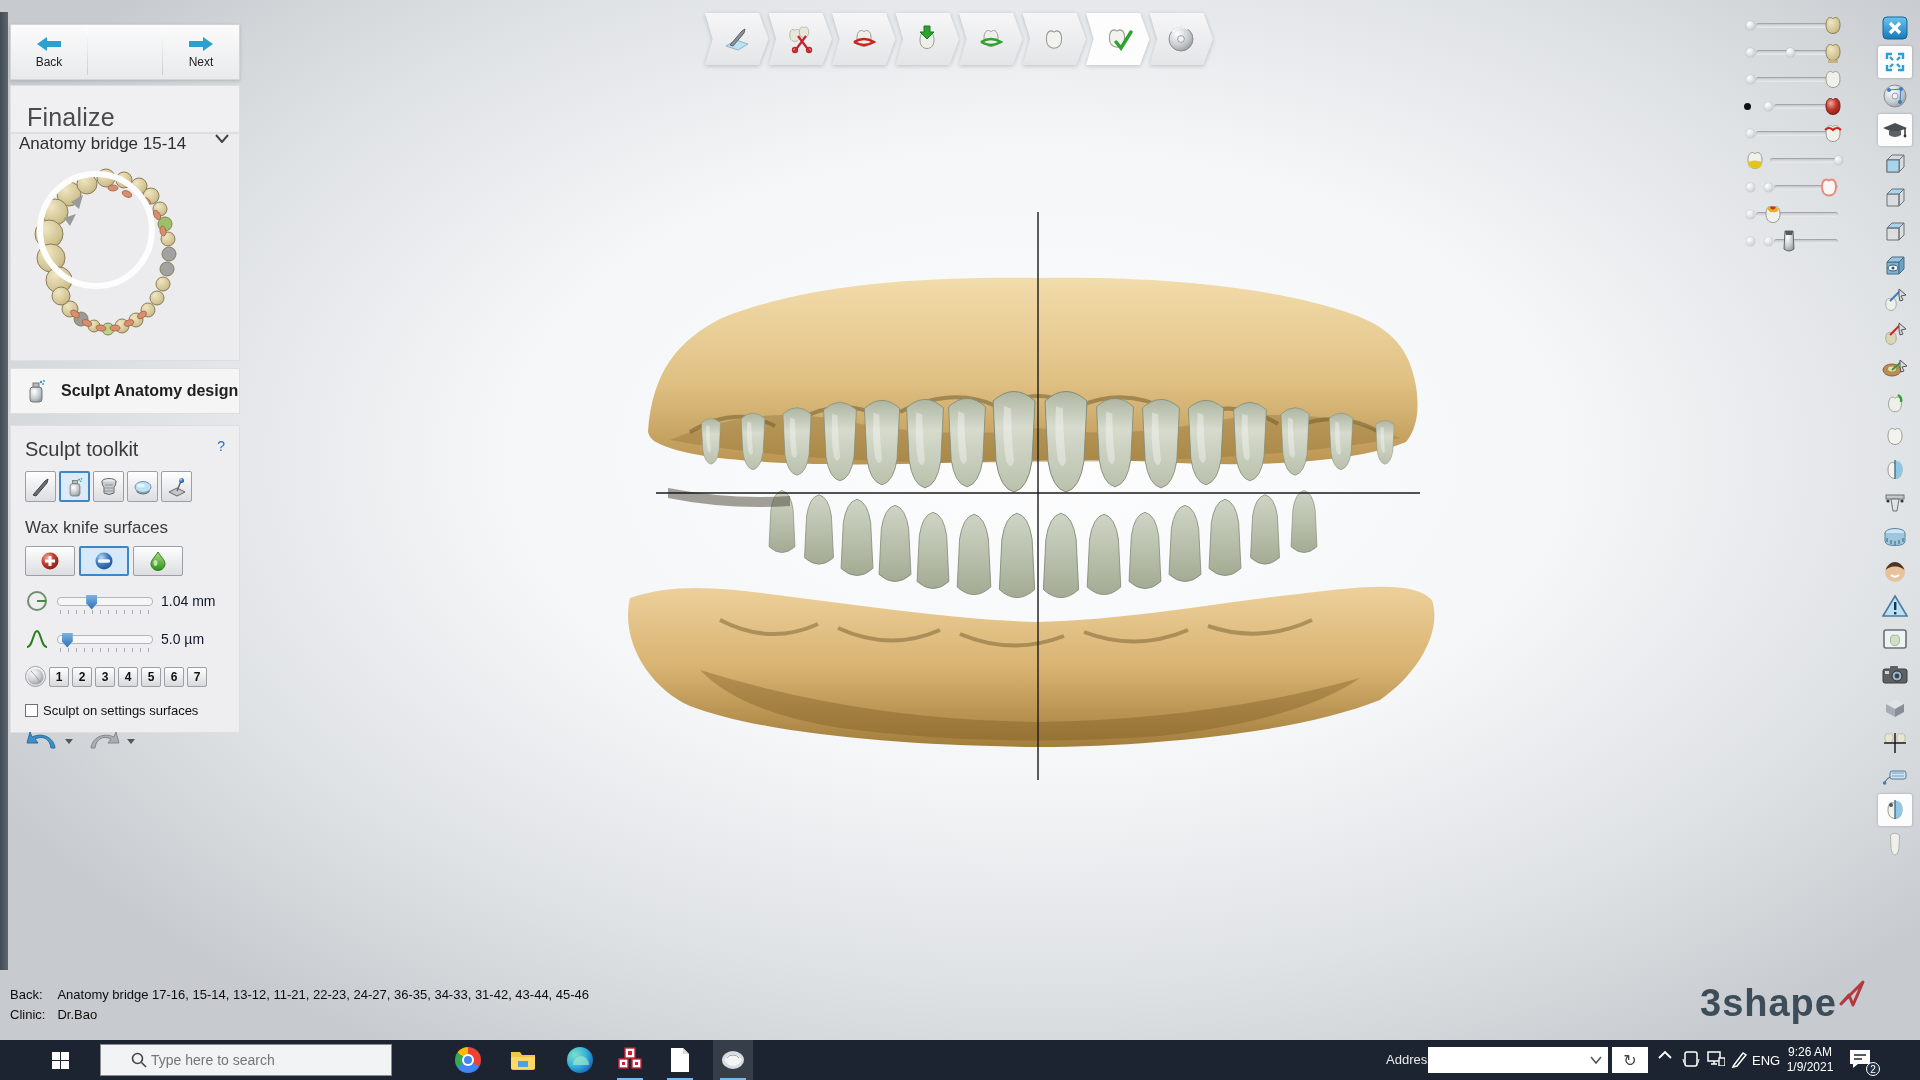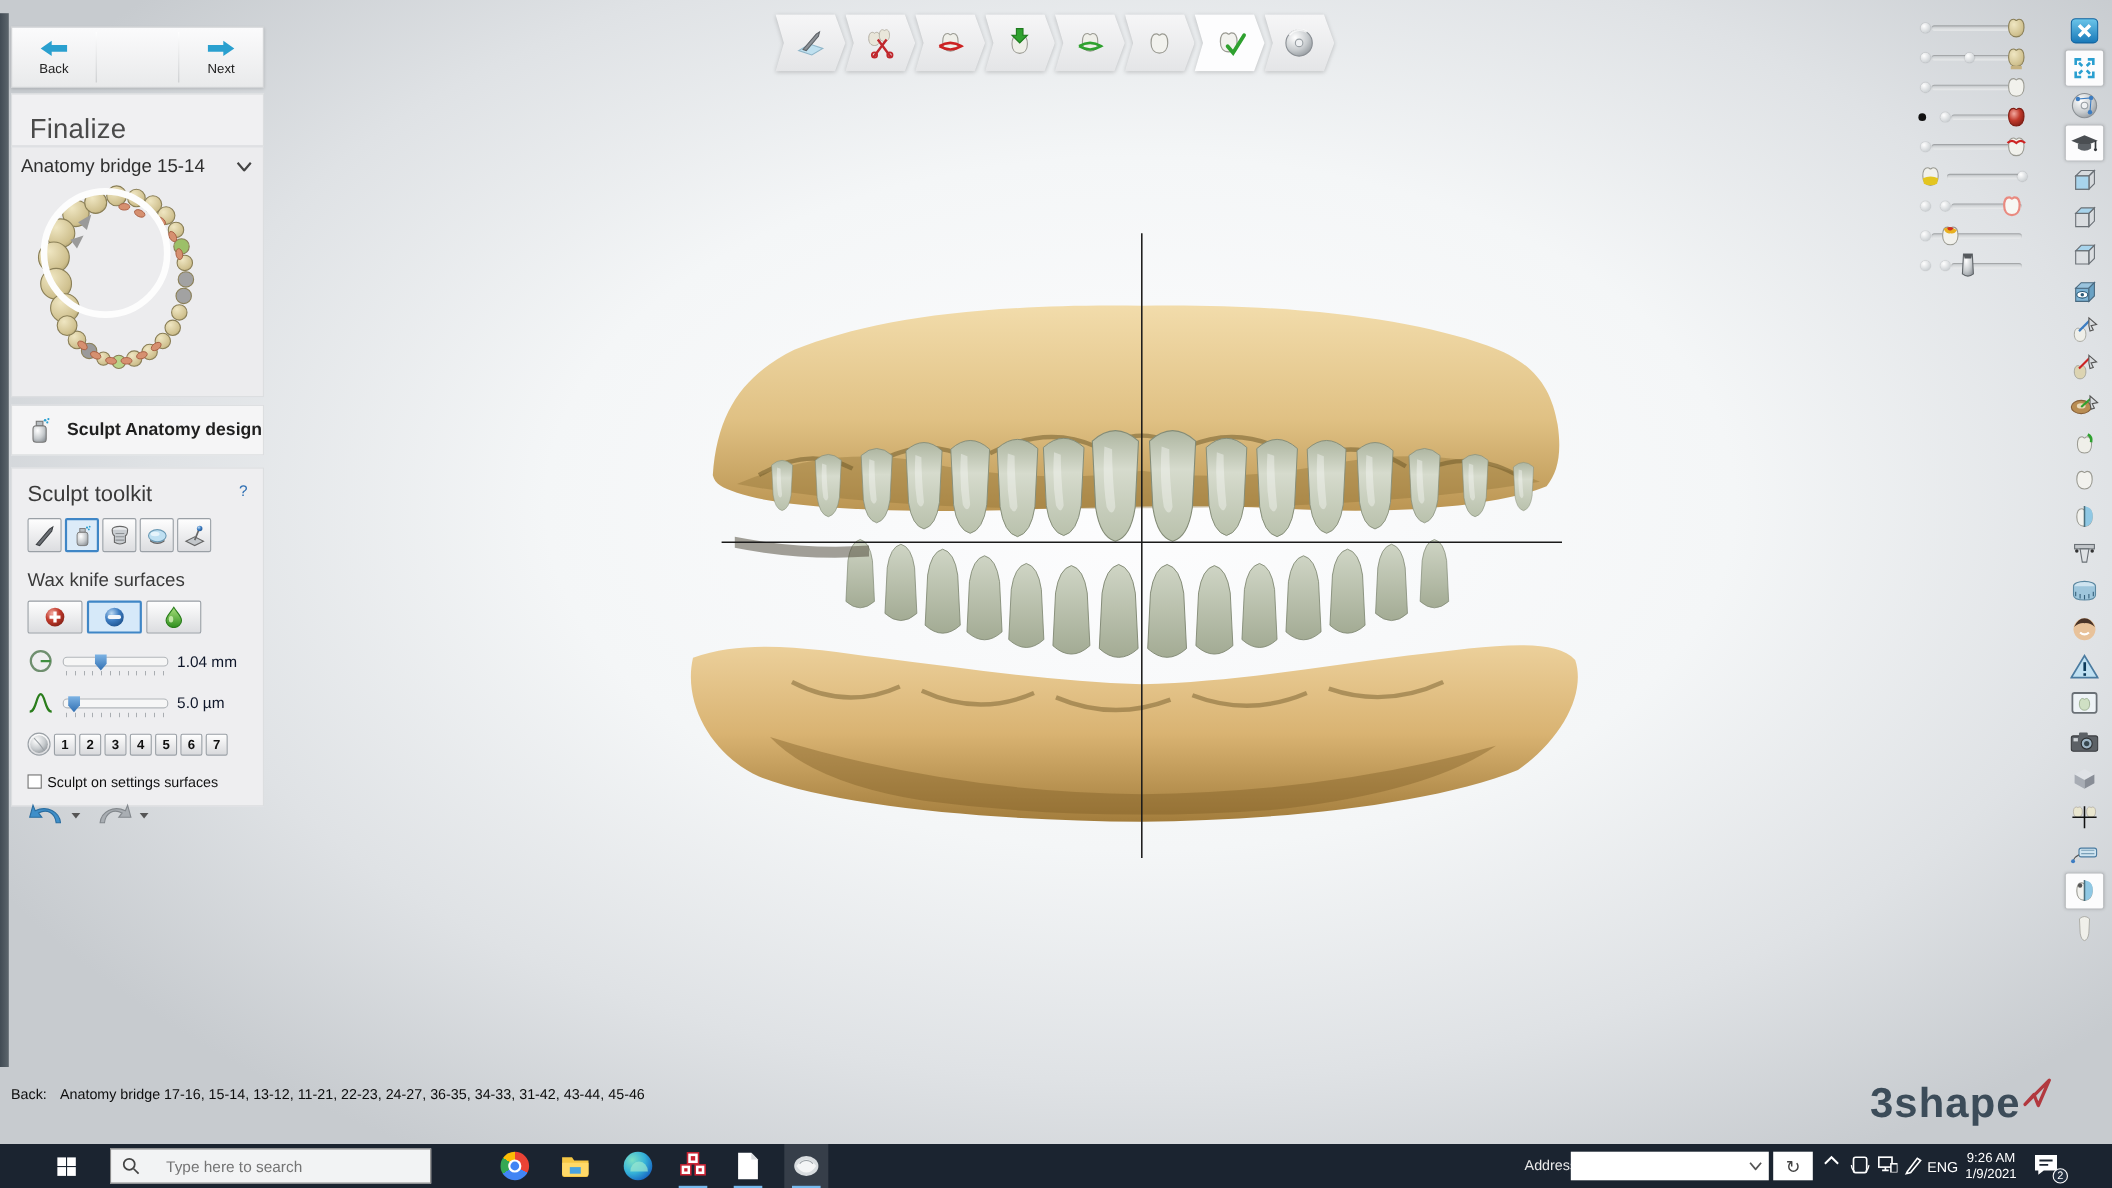--- a/index.html
+++ b/index.html
@@ -20,21 +20,21 @@
   .navbar { top:24px; height:56px; display:flex; box-shadow:0 1px 3px rgba(0,0,0,.15); }
   .navbtn { width:76px; display:flex; flex-direction:column; align-items:center; justify-content:center; gap:3px; cursor:pointer; }
   .navbtn span { font-size:12px; color:#222; }
   .navsep { width:1px; background:linear-gradient(#fff,#c9cbcd); margin:4px 0; }
   .navspacer { flex:1; }
 
   .titlebar { top:85px; height:48px; background:#f0f0f2; border:1px solid #dcdee0; display:flex; align-items:flex-end; padding-left:16px; }
   .titlebar h1 { font-size:25px; font-weight:400; color:#4a4a4a; letter-spacing:.2px; }
 
   .selectbox { top:133px; height:228px; background:#ececee; border:1px solid #dcdee0; }
-  .selrow { height:34px; display:flex; align-items:center; justify-content:space-between; padding:0 10px 0 8px; cursor:pointer; }
+  .selrow { height:34px; display:flex; align-items:flex-start; justify-content:space-between; padding:0 10px 0 8px; cursor:pointer; }
   .selrow span { font-size:17px; color:#2f2f2f; }
 
   .designbar { top:368px; height:46px; background:#f5f5f6; border:1px solid #dcdee0; display:flex; align-items:center; gap:14px; padding-left:14px; cursor:pointer; }
   .designbar b { font-size:16px; font-weight:700; color:#1f1f1f; }
 
   .toolkit { top:425px; height:308px; background:#eeeef0; border:1px solid #dcdee0; padding:12px 14px; }
   .tk-head { display:flex; justify-content:space-between; align-items:flex-start; }
   .tk-head h2 { font-size:20px; font-weight:400; color:#3a3a3a; }
   .helplink { font-size:14px; color:#2f6fb3; cursor:pointer; text-decoration:none; }
   .toolrow { display:flex; gap:3px; margin-top:10px; }
@@ -86,21 +86,21 @@
   
   .order { position:absolute; left:8px; top:984px; font-size:13px; color:#0d0d0d; line-height:18px; }
   .order table td { font-size:13px; color:#0d0d0d; padding-right:10px; white-space:nowrap; }
   .brand { position:absolute; left:1700px; top:982px; display:flex; align-items:flex-start; }
   .brand span { font-size:38px; font-weight:700; color:#3c4c59; letter-spacing:1px; }
 
   
   .taskbar { position:absolute; left:0; top:1040px; width:1920px; height:40px; background:#1b2430; display:flex; align-items:center; }
   .startbtn { position:absolute; left:40px; top:0; width:40px; height:40px; display:flex; align-items:center; justify-content:center; cursor:pointer; }
   .searchbox { position:absolute; left:100px; top:4px; width:292px; height:32px; background:#f2f3f4; border:1px solid #8a8a8a;
-               display:flex; align-items:center; gap:24px; padding:0 10px; }
+               display:flex; align-items:center; gap:4px; padding:0 10px;justify-content:flex-end; }
   .searchbox input { border:0; outline:0; background:transparent; font-size:14px; color:#333; width:230px; font-family:"Liberation Sans",sans-serif; }
   .appicon { position:absolute; top:6px; width:28px; height:28px; display:flex; align-items:center; justify-content:center; cursor:pointer; }
   .applight { position:absolute; top:0; width:40px; height:40px; background:rgba(255,255,255,.12); }
   .underline { position:absolute; top:38px; height:2px; background:#76b9ed; }
   .addr { position:absolute; left:1386px; top:12px; font-size:13px; color:#eaeaea; }
   .addrbox { position:absolute; left:1428px; top:7px; width:180px; height:26px; background:#fff; display:flex; align-items:center; justify-content:flex-end; }
   .addrbox input { border:0; outline:0; width:150px; font-size:13px; }
   .refresh { position:absolute; left:1612px; top:7px; width:36px; height:26px; background:#fff; color:#444; font-size:16px;
              display:flex; align-items:center; justify-content:center; cursor:pointer; font-family:"DejaVu Sans",sans-serif; }
   .trayico { position:absolute; top:10px; cursor:pointer; }
@@ -231,20 +231,24 @@
       <line x1="96" y1="293" x2="860" y2="293" stroke="#1a1a1a" stroke-width="1.4"></line>
     </svg>
 
     <div class="order">
       <table>
           <tbody>
         <tr>
               <td>Back:</td>
             <td>Anatomy bridge 17-16, 15-14, 13-12, 11-21, 22-23, 24-27, 36-35, 34-33, 31-42, 43-44, 45-46</td>
             </tr>
+        <tr>
+              <td>Clinic:</td>
+            <td>Dr.Bao</td>
+            </tr>
       </tbody>
         </table>
     </div>
 
     <div class="brand">
       <span>3shape</span>
       <svg width="30" height="30" viewBox="0 0 30 30" style="margin-top:-4px">
         <path d="M4,26 L26,4 L16,27 L12,17 Z" fill="none" stroke="#b2393f" stroke-width="3" stroke-linejoin="round"></path>
       </svg>
     </div>

